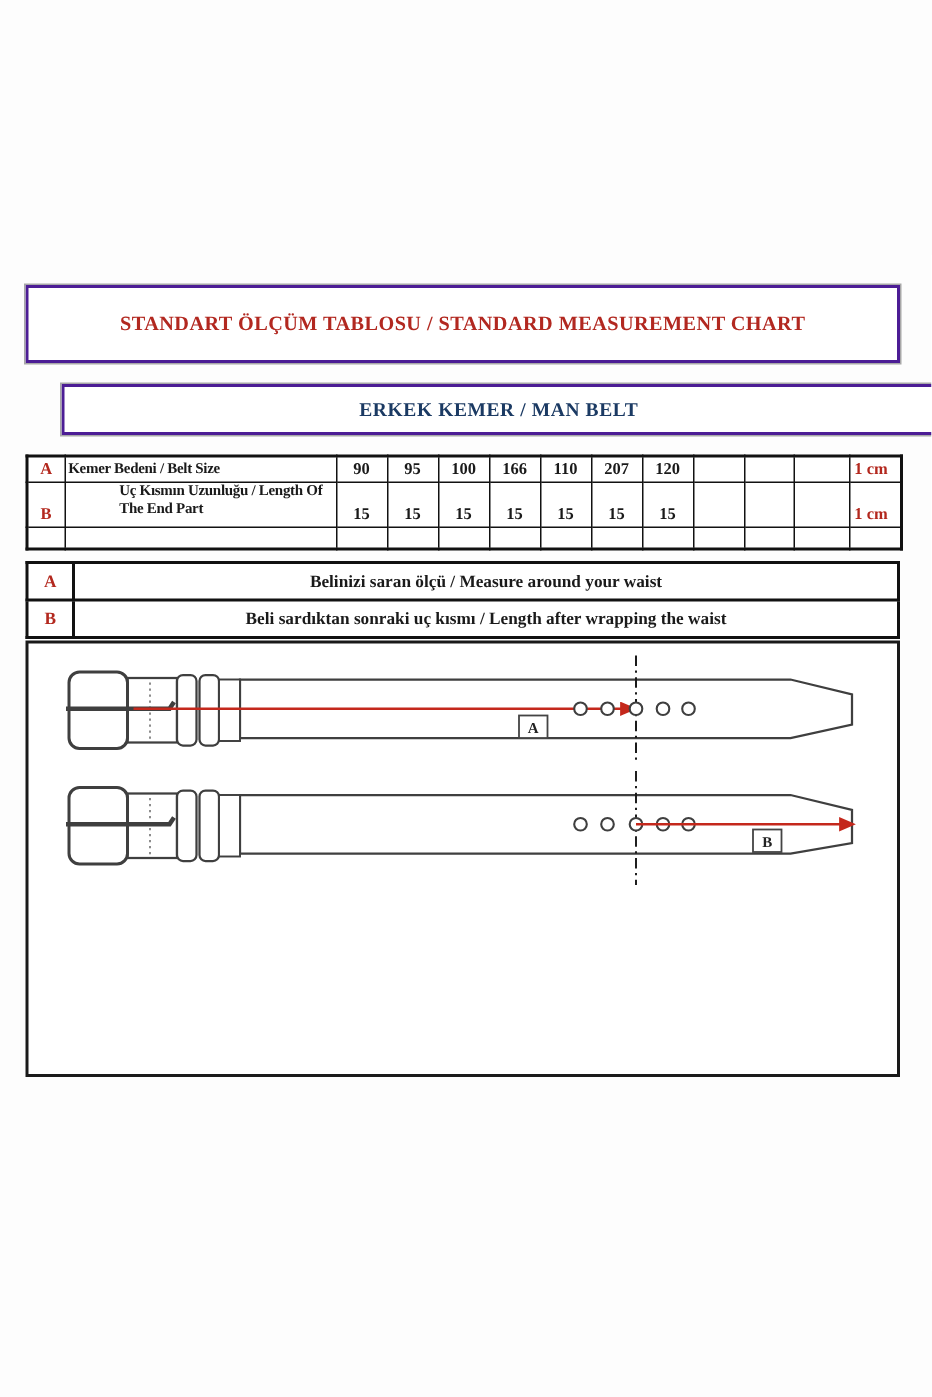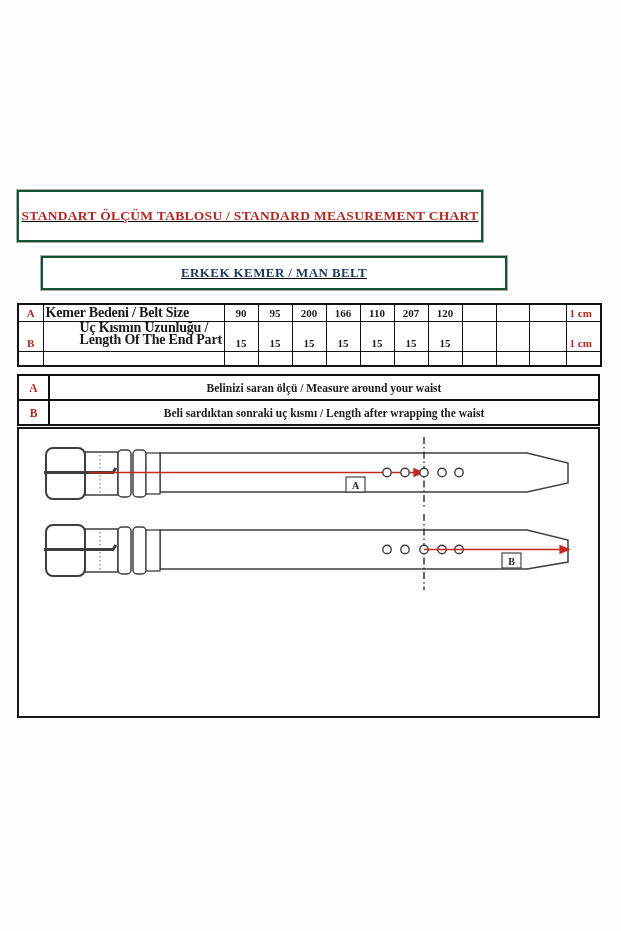--- a/index.html
+++ b/index.html
@@ -5,26 +5,26 @@
   html,body{margin:0;padding:0;background:#ffffff;}
   .page{
     position:relative;
     width:621px;height:931px;
     background:#fdfdfd;
     font-family:"Liberation Serif", serif;
     overflow:hidden;
   }
   
   .frame-box{
-    position:absolute;left:17px;width:466px;
+    position:absolute;left:17px;width:583px;
     box-sizing:border-box;
     background:#fff;
-    border:2px solid #14532d;
+    border:2px solid #4c1d95;
     outline:1px solid #a8a8a8;
-    display:flex;align-items:center;justify-content:center;text-decoration:underline;
+    display:flex;align-items:center;justify-content:center;
   }
   .title-box{top:190px;height:52px;}
   .subtitle-box{top:256px;height:34px;margin-left:24px;}
   .title-text{
     color:#b22820;font-weight:bold;font-size:13.5px;letter-spacing:.3px;
     text-align:center;white-space:nowrap;
   }
   .subtitle-text{
     color:#1b3a63;font-weight:bold;font-size:13px;letter-spacing:.4px;
     text-align:center;white-space:nowrap;
@@ -39,21 +39,21 @@
   .size-table th,.size-table td{
     border:1px solid #111;padding:0;text-align:center;overflow:hidden;
     line-height:12px;
   }
   .size-table .hdr{height:13px;color:#b3281e;}
   .size-table .rowA{height:17px;}
   .size-table .rowB{height:30px;}
   .size-table .rowB td.val{vertical-align:bottom;padding-bottom:2px;}
   .size-table .empty-row td{height:13px;}
   .size-table .lbl{
-    text-align:left;padding-left:2px;letter-spacing:-.2px;font-size:14px;
+    text-align:left;padding-left:2px;letter-spacing:-.2px;font-size:10px;
   }
   .size-table .letter{color:#b3281e;}
   .size-table .tol-hdr{font-size:9.5px;letter-spacing:-.2px;}
   .size-table .tol-val{color:#b3281e;text-align:left;padding-left:3px;}
   
   .legend-table{
     position:absolute;left:17px;top:374px;width:583px;
     border:2px solid #111;
     font-size:11.5px;font-weight:bold;color:#1a1a1a;
   }
@@ -96,21 +96,21 @@
         <col style="width:33px">
       <col style="width:37px">
         <col style="width:35px">
     </colgroup>
     <tbody>
     <tr class="rowA">
       <td class="letter">A</td>
       <td class="lbl">Kemer Bedeni / Belt Size</td>
       <td class="val">90</td>
       <td class="val">95</td>
-      <td class="val">200</td>
+      <td class="val">100</td>
       <td class="val">166</td>
       <td class="val">110</td>
       <td class="val">207</td>
       <td class="val">120</td>
       <td></td>
       <td></td>
       <td></td>
       <td class="tol-val">1 cm</td>
     </tr>
     <tr class="rowB">

